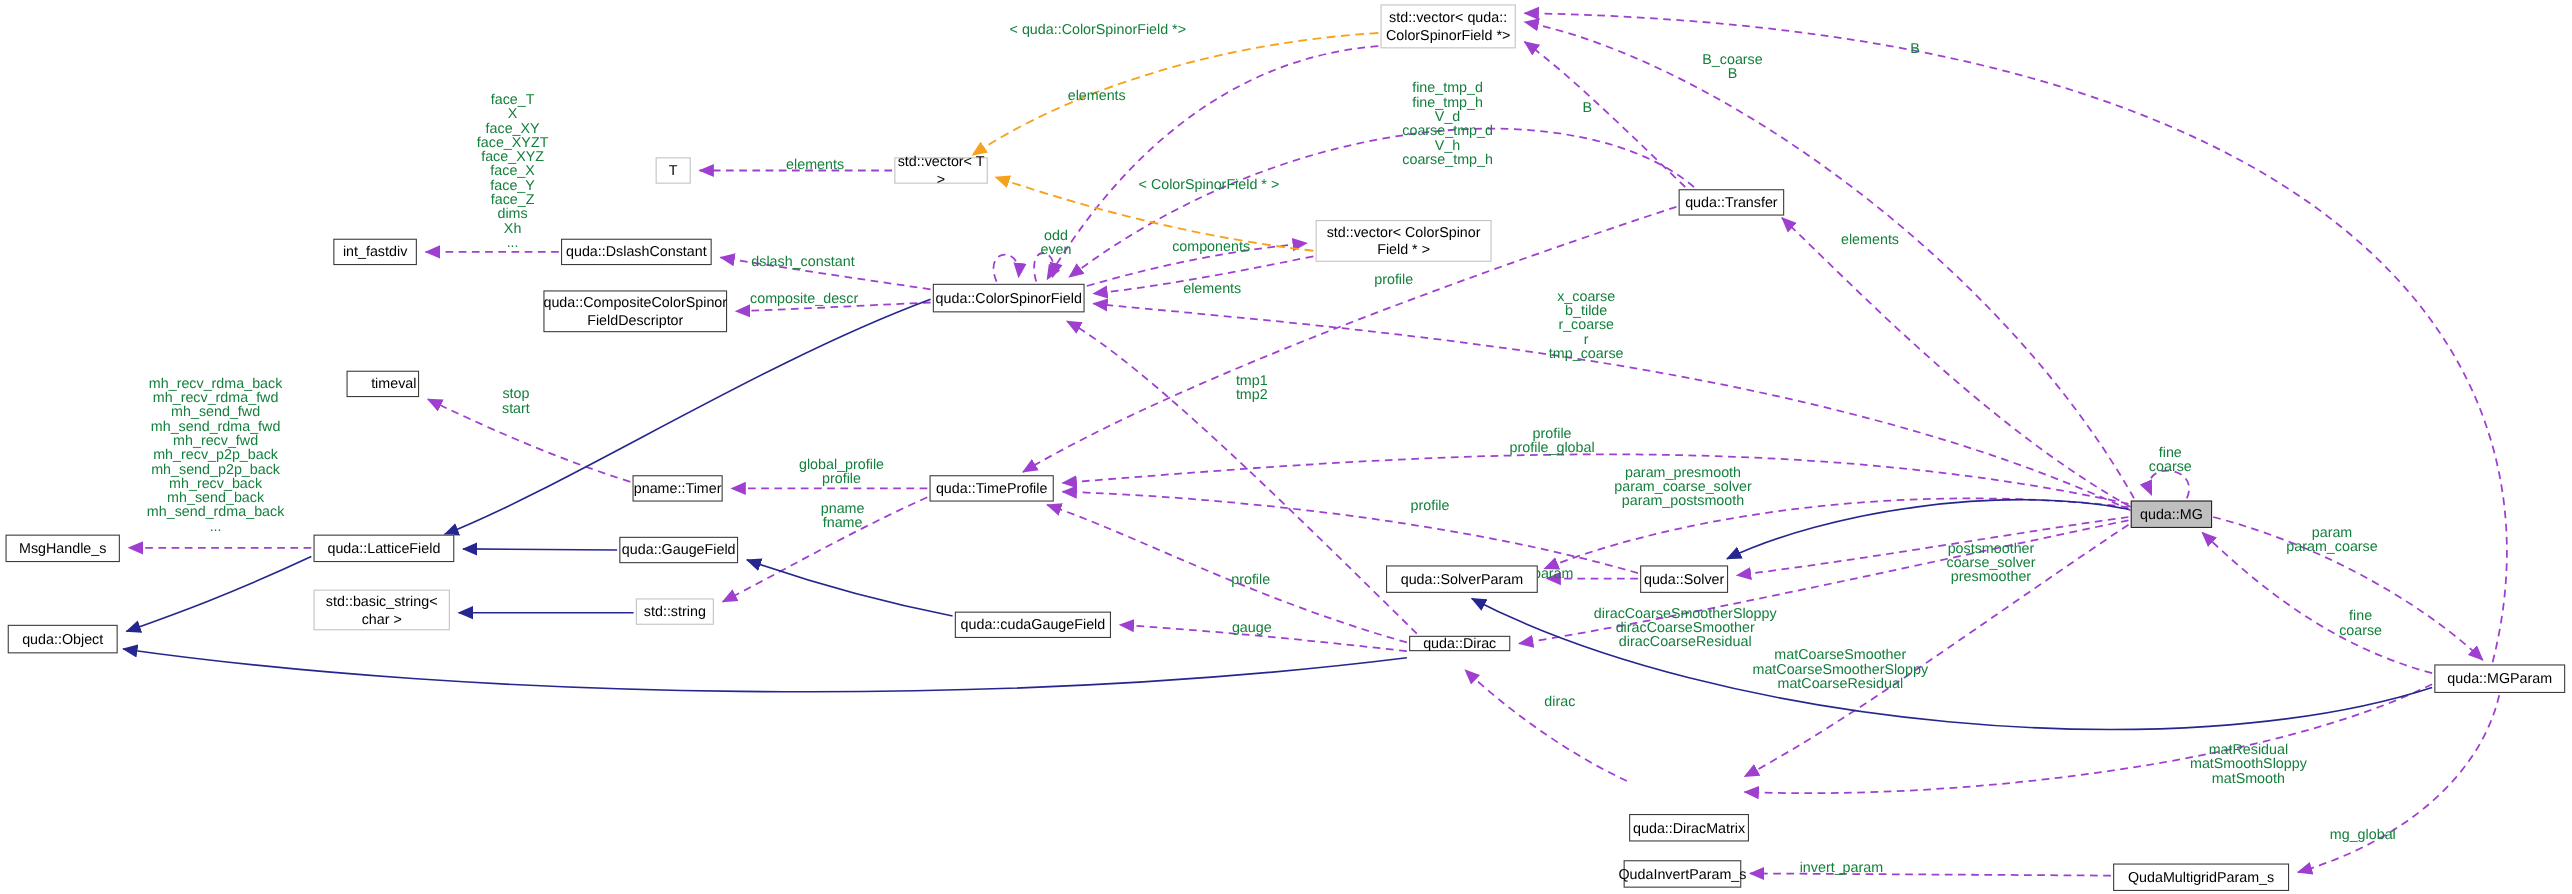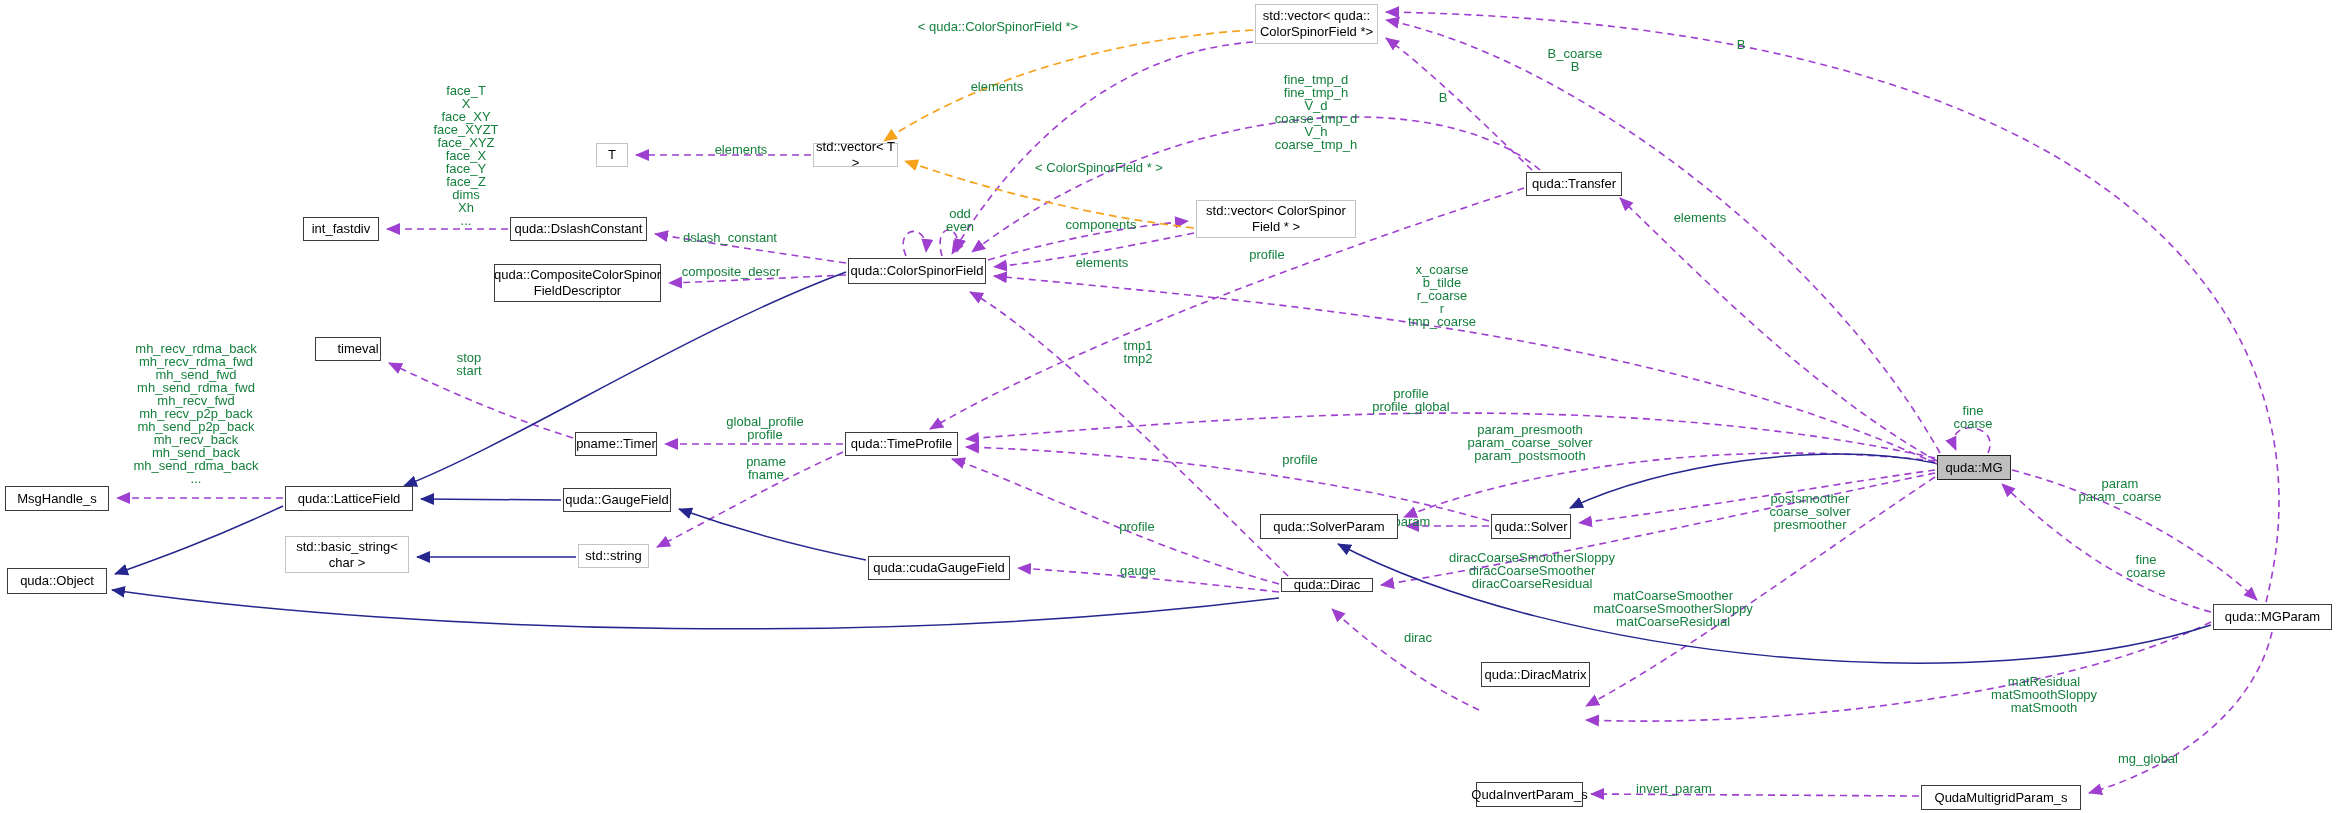--- a/index.html
+++ b/index.html
@@ -116,21 +116,21 @@
     <div class="node template" style="left: 285px; top: 536px; width: 124px; height: 37px;">std::basic_string&lt;
 char &gt;</div>
     <div class="node template" style="left: 578px; top: 544px; width: 71px; height: 24px;">std::string</div>
     <div class="node" style="left: 7px; top: 568px; width: 100px; height: 26px;">quda::Object</div>
     <div class="node" style="left: 868px; top: 556px; width: 142px; height: 24px;">quda::cudaGaugeField</div>
     <div class="node" style="left: 1260px; top: 514px; width: 138px; height: 25px;">quda::SolverParam</div>
     <div class="node" style="left: 1491px; top: 514px; width: 80px; height: 25px;">quda::Solver</div>
     <div class="node" style="left: 1281px; top: 578px; width: 92px; height: 14px;">quda::Dirac</div>
     <div class="node highlight" style="left: 1937px; top: 455px; width: 74px; height: 25px;">quda::MG</div>
     <div class="node" style="left: 2213px; top: 604px; width: 119px; height: 26px;">quda::MGParam</div>
-    <div class="node" style="left: 1481px; top: 662px; width: 109px; height: 25px; text-align: right;">quda::DiracMatrix</div>
+    <div class="node" style="left: 1481px; top: 740px; width: 109px; height: 25px; text-align: right;">quda::DiracMatrix</div>
     <div class="node" style="left: 1476px; top: 782px; width: 107px; height: 25px;">QudaInvertParam_s</div>
     <div class="node" style="left: 1921px; top: 785px; width: 160px; height: 25px;">QudaMultigridParam_s</div>
     <div class="elabel" style="left: 998px; top: 26px;">&lt; quda::ColorSpinorField *&gt;</div>
     <div class="elabel" style="left: 997px; top: 86px;">elements</div>
     <div class="elabel" style="left: 1575px; top: 60px;">B_coarse
 B</div>
     <div class="elabel" style="left: 1741px; top: 44px;">B</div>
     <div class="elabel" style="left: 1443px; top: 97px;">B</div>
     <div class="elabel" style="left: 1316px; top: 112px;">fine_tmp_d
 fine_tmp_h

